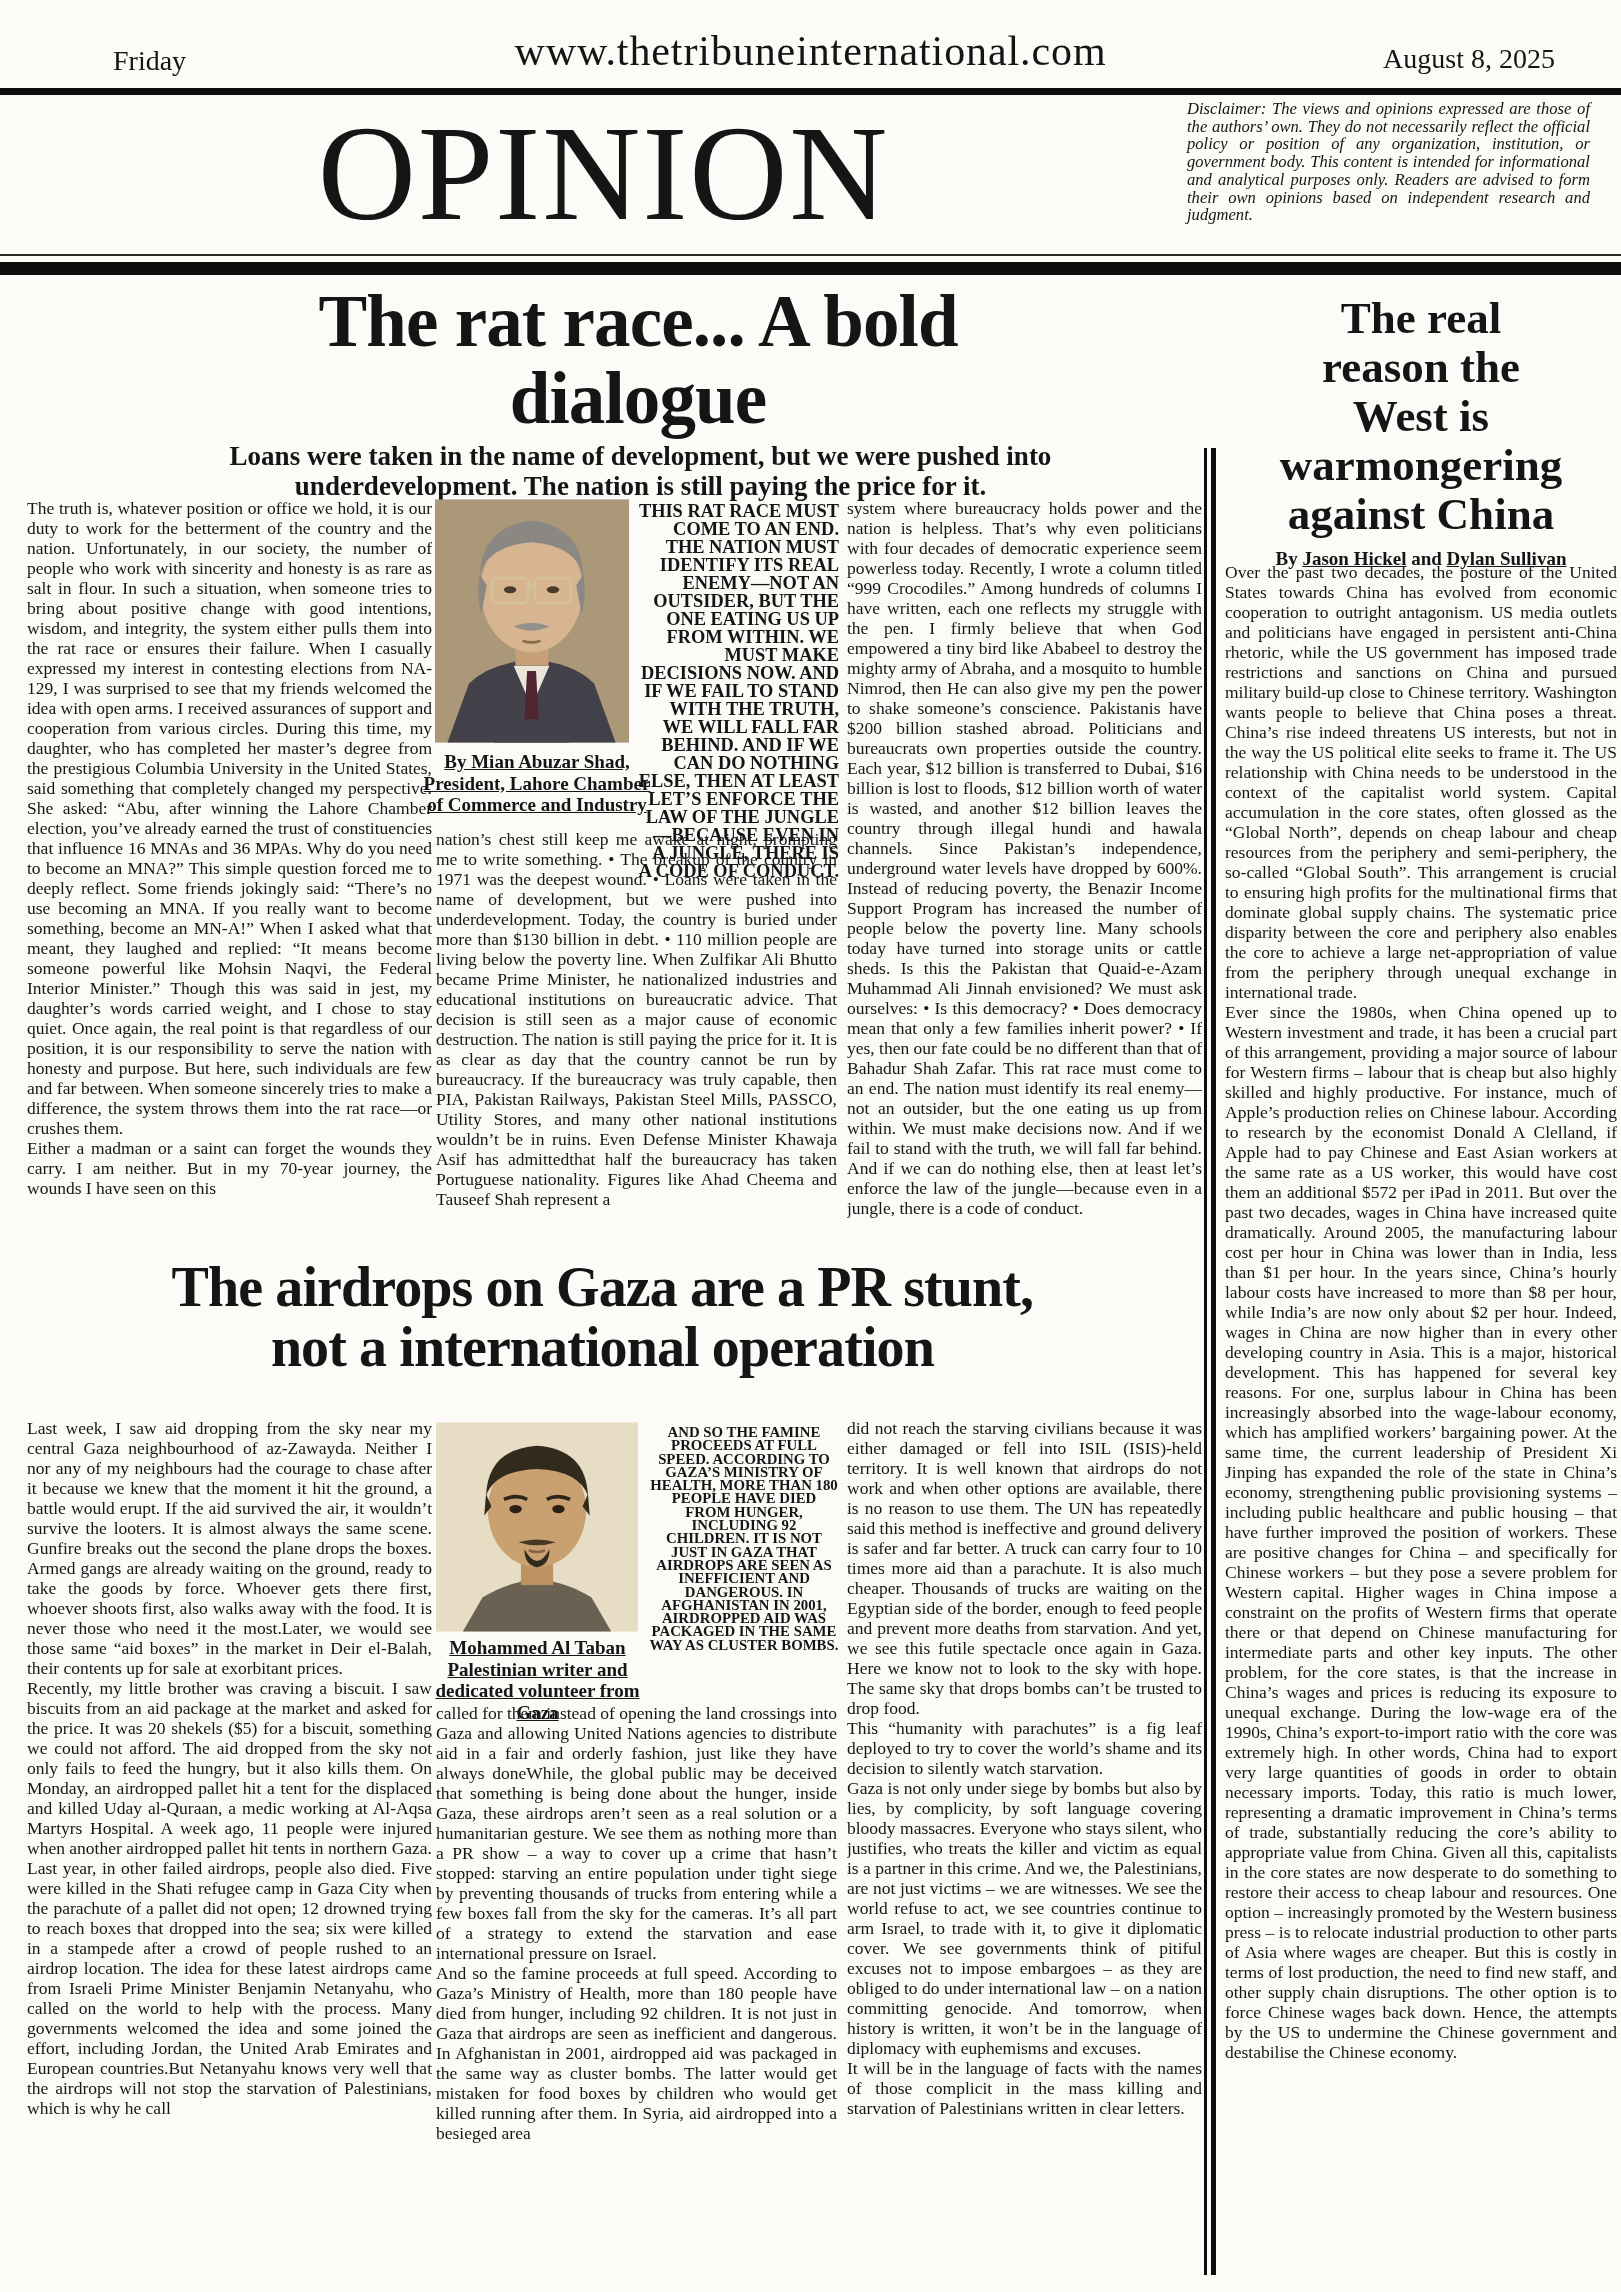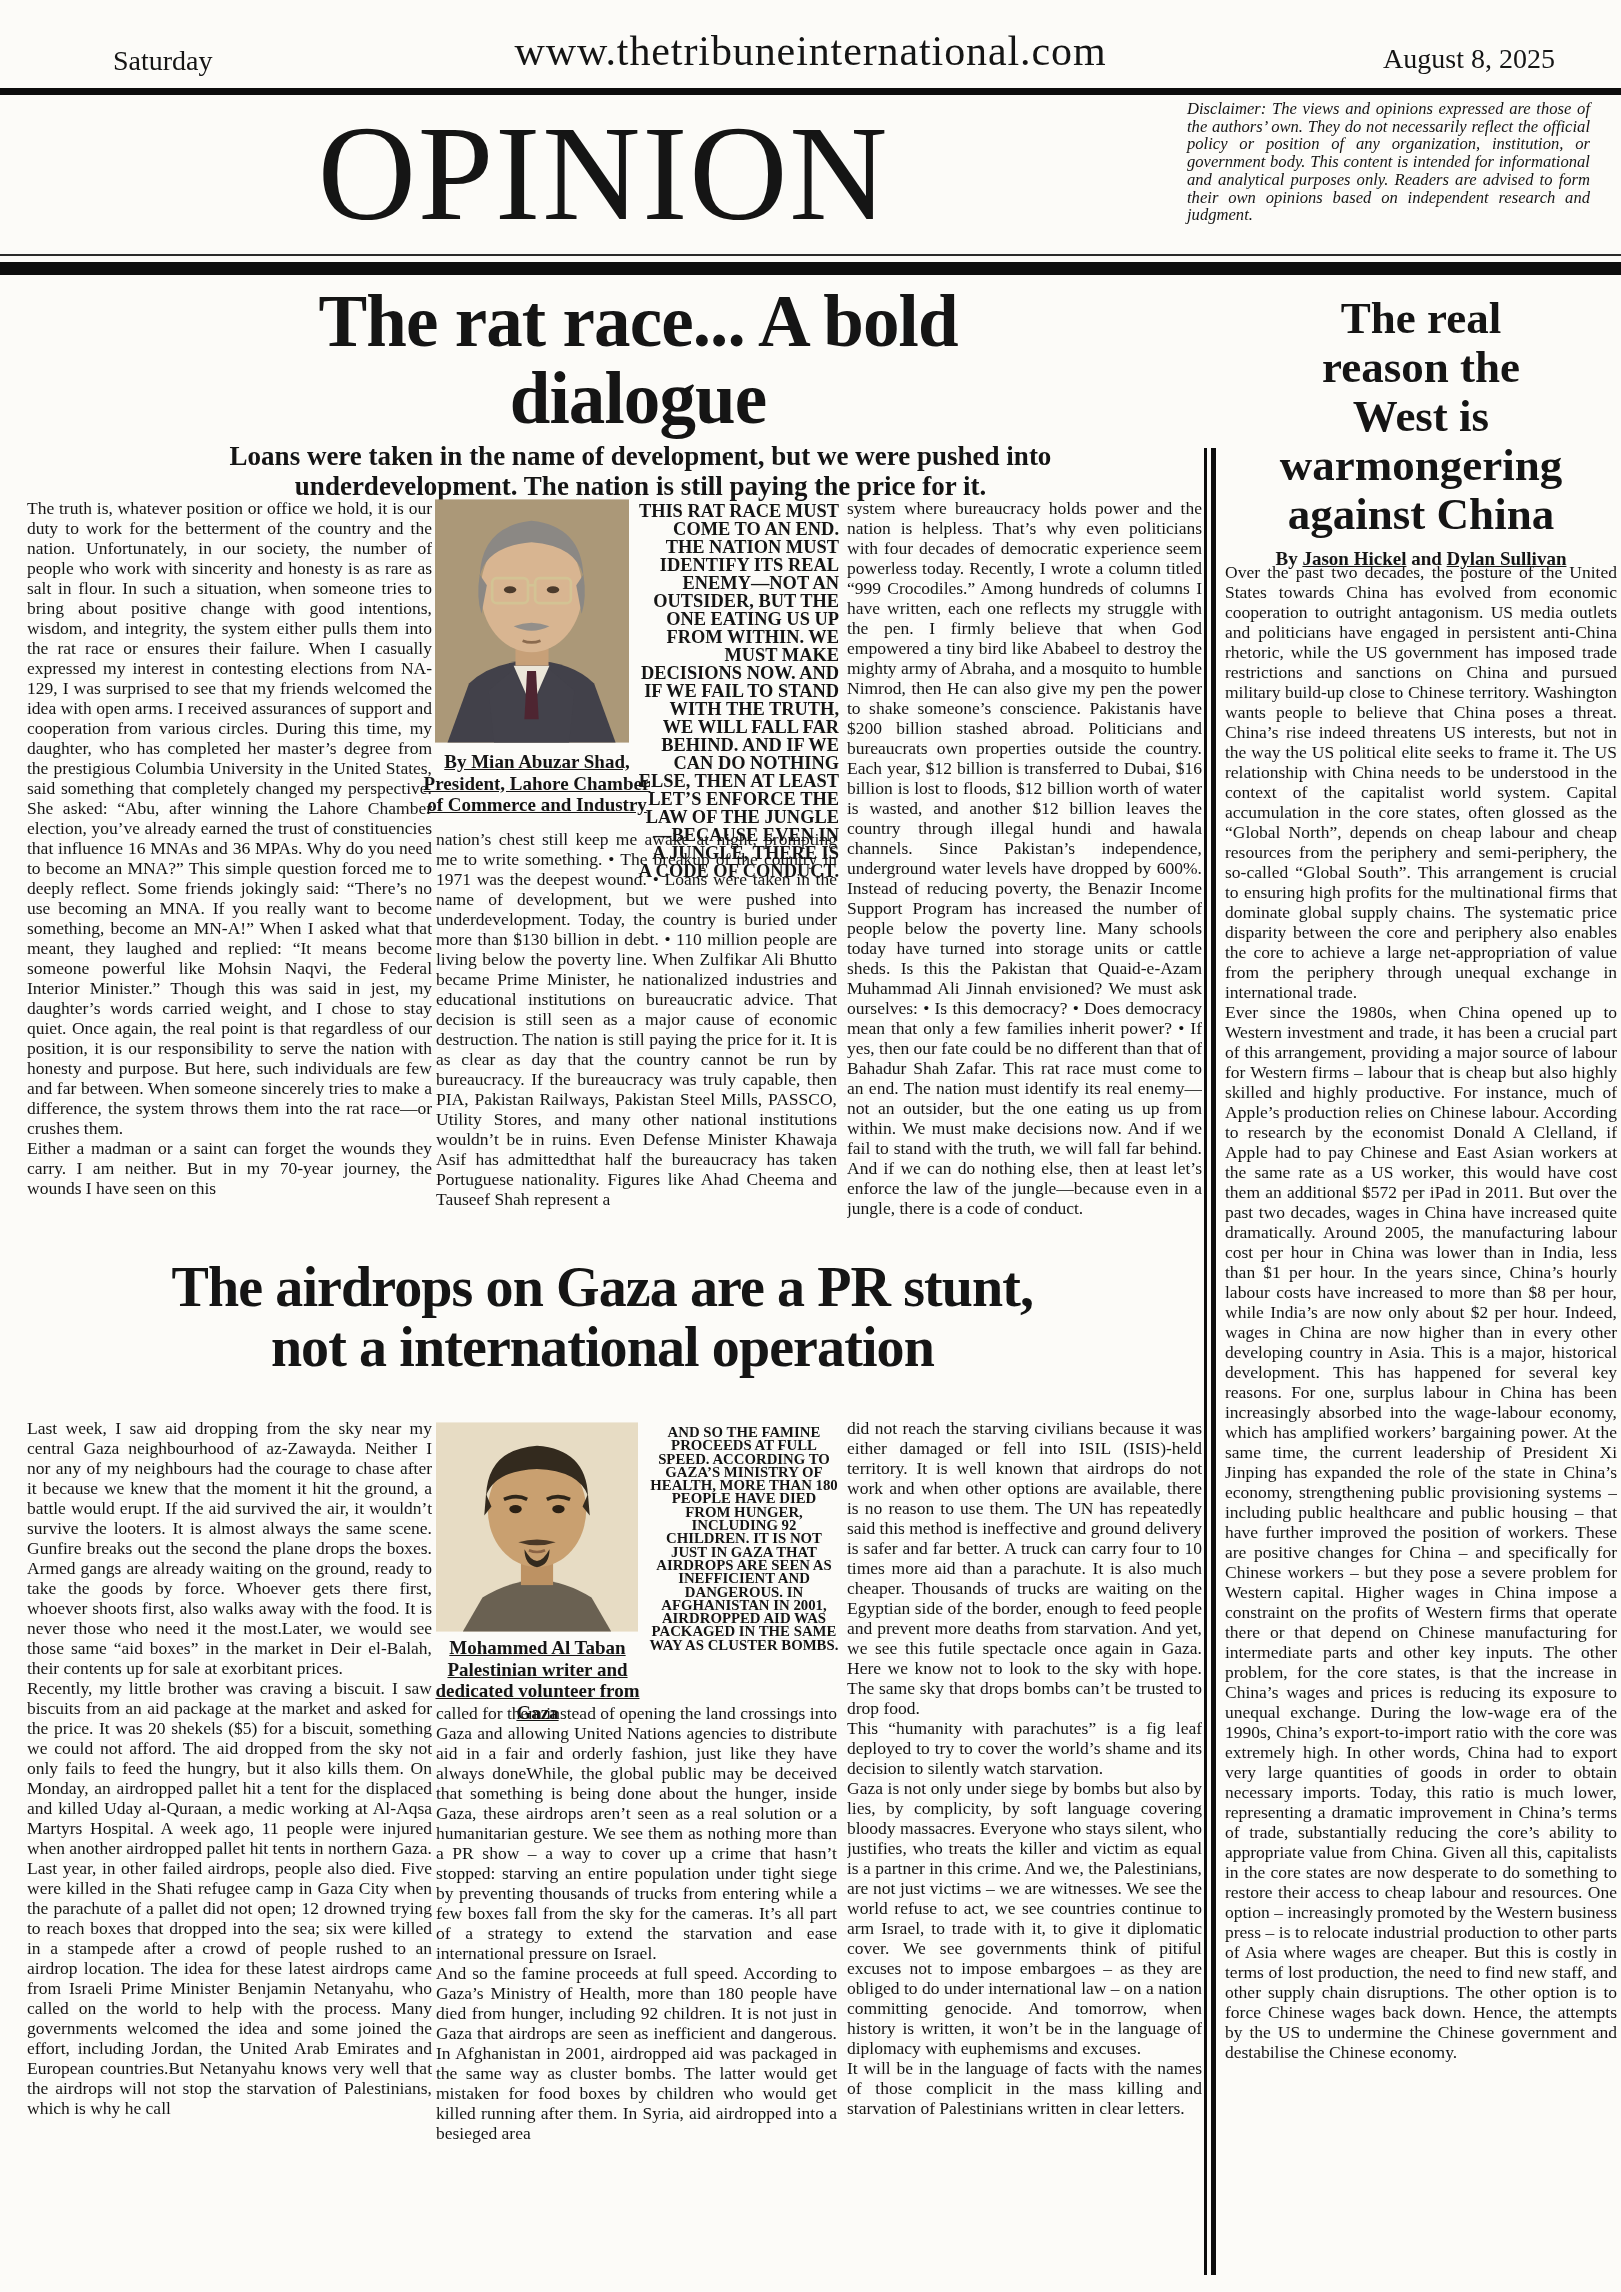--- a/index.html
+++ b/index.html
@@ -43,21 +43,21 @@
   .gz-col2{left:436px;top:1703px;width:401px;height:584px;}
   .gz-col3{left:847px;top:1418px;width:355px;height:853px;}
   .vline-a{left:1204px;top:448px;width:2.7px;height:1827px;background:#0d0d0d;}
   .vline-b{left:1211px;top:448px;width:5.4px;height:1827px;background:#0d0d0d;}
 </style>
 </head>
 <body>
 
 <div class="page">
 
-  <div class="abs hdr-day">Saturday</div>
+  <div class="abs hdr-day">Friday</div>
   <div class="abs hdr-url">www.thetribuneinternational.com</div>
   <div class="abs hdr-date">August 8, 2025</div>
   <div class="rule" style="left:0;right:0;top:88px;height:7.2px;"></div>
 
   <div class="abs masthead">OPINION</div>
   <div class="abs disclaimer">Disclaimer: The views and opinions expressed are those of the authors’ own. They do not necessarily reflect the official policy or position of any organization, institution, or government body. This content is intended for informational and analytical purposes only. Readers are advised to form their own opinions based on independent research and judgment.</div>
   <div class="rule" style="left:0;right:0;top:254px;height:1.8px;background:#2a2a2a;"></div>
   <div class="rule" style="left:0;right:0;top:262px;height:12.5px;"></div>
 
   <div class="abs h1">The rat race... A bold

